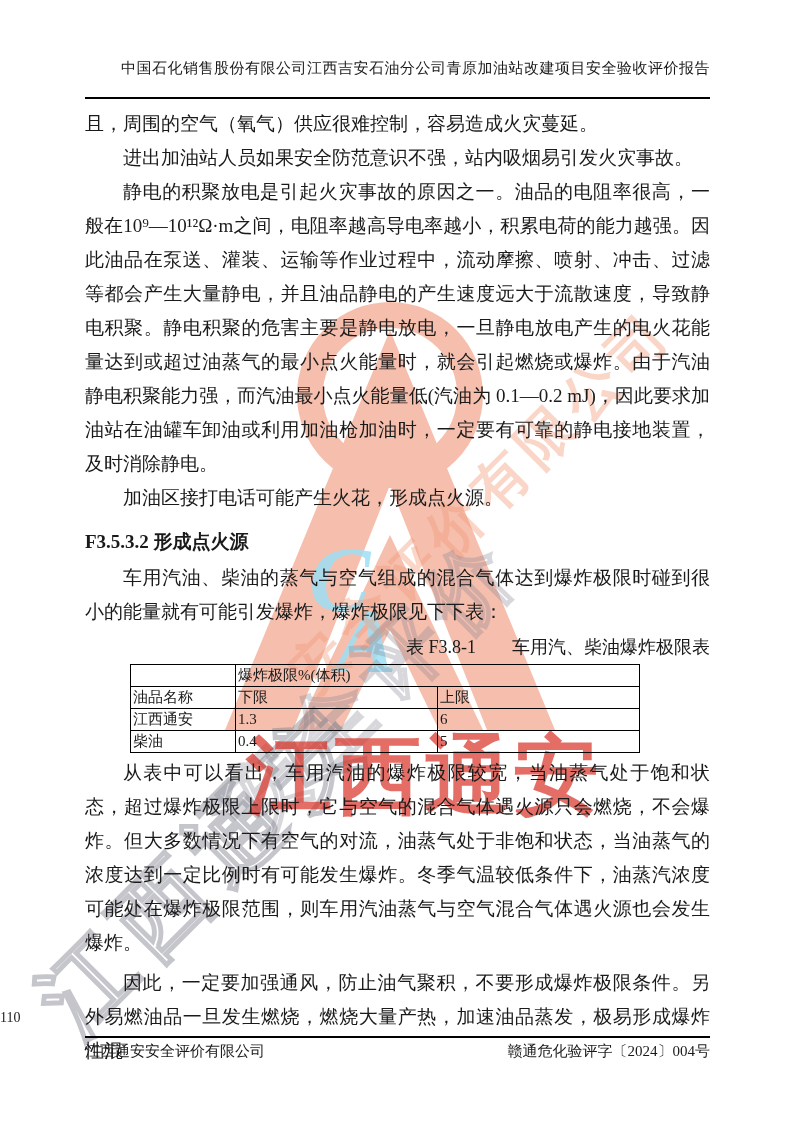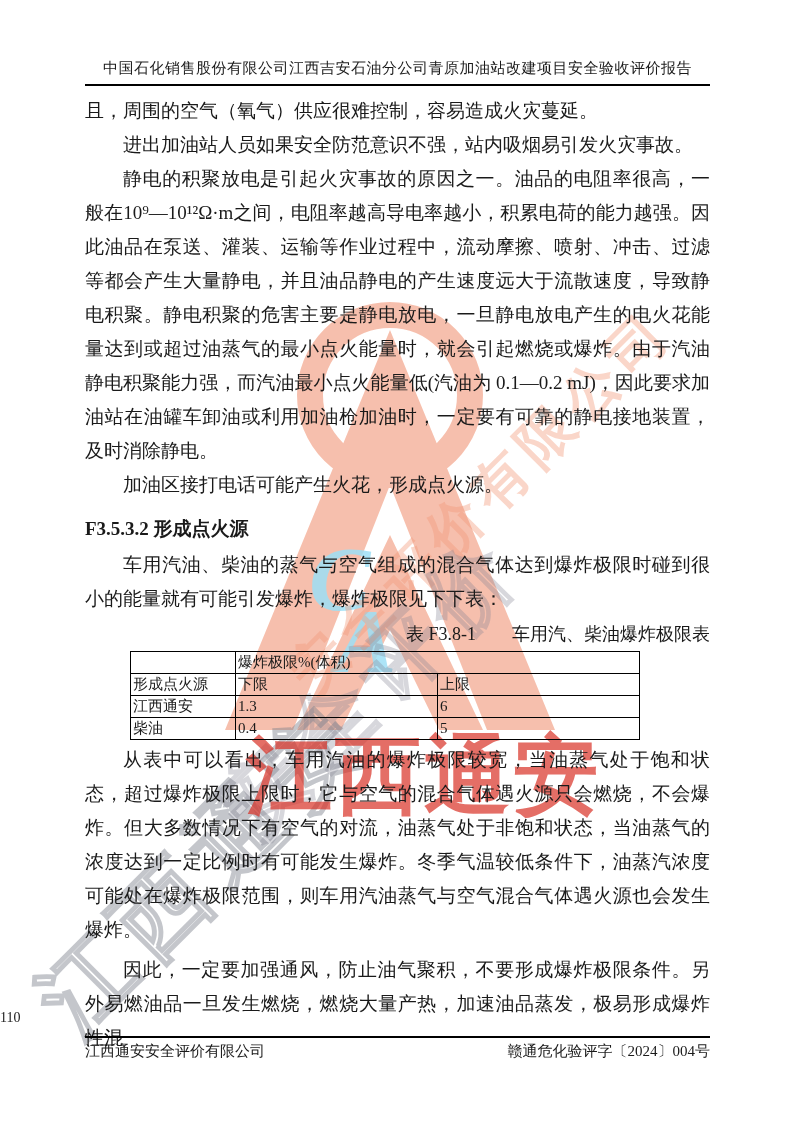--- a/index.html
+++ b/index.html
@@ -31,21 +31,21 @@
     -webkit-text-stroke: 2px rgba(130, 132, 145, 0.32); font-weight: 700;
   }
   .wm-red {
     position: absolute; left: 246px; top: 718px;
     font-size: 86px; font-weight: 700; letter-spacing: 3px;
     color: rgba(217, 48, 37, 0.70);
     font-family: "Liberation Serif", serif; white-space: nowrap;
   }
   
   .content { position: relative; z-index: 1; padding: 58px 83px 0 85px; }
-  .page-header { text-align: center; border-bottom: 2px solid #000; padding-bottom: 6px; }
+  .page-header { text-align: right; border-bottom: 2px solid #000; padding-bottom: 19px; }
   .header-title { font-size: 15px; line-height: 20px; letter-spacing: 0.5px; }
   .body-text {
     margin: 0; font-size: 19px; line-height: 34px;
     text-align: justify; text-justify: inter-ideograph;
   }
   .body-text.first { margin-top: 8px; }
   .indent { text-indent: 2em; }
   .section-heading { margin: 10px 0 2px 0; font-size: 19px; line-height: 34px; font-weight: 700; }
   .table-caption { text-align: right; font-size: 18px; line-height: 26px; margin: 5px 0 4px 0; }
   table.limits {
@@ -107,21 +107,21 @@
 
     <div class="table-caption">表 F3.8-1　　车用汽、柴油爆炸极限表</div>
 
     <table class="limits">
       <tbody>
           <tr>
         <td class="colw1"></td>
         <td colspan="2">爆炸极限%(体积)</td>
       </tr>
       <tr>
-        <td class="colw1">形成点火源</td>
+        <td class="colw1">油品名称</td>
         <td class="colw2">下限</td>
         <td class="colw3">上限</td>
       </tr>
       <tr>
         <td>江西通安</td>
         <td>1.3</td>
         <td>6</td>
       </tr>
       <tr>
         <td>柴油</td>

